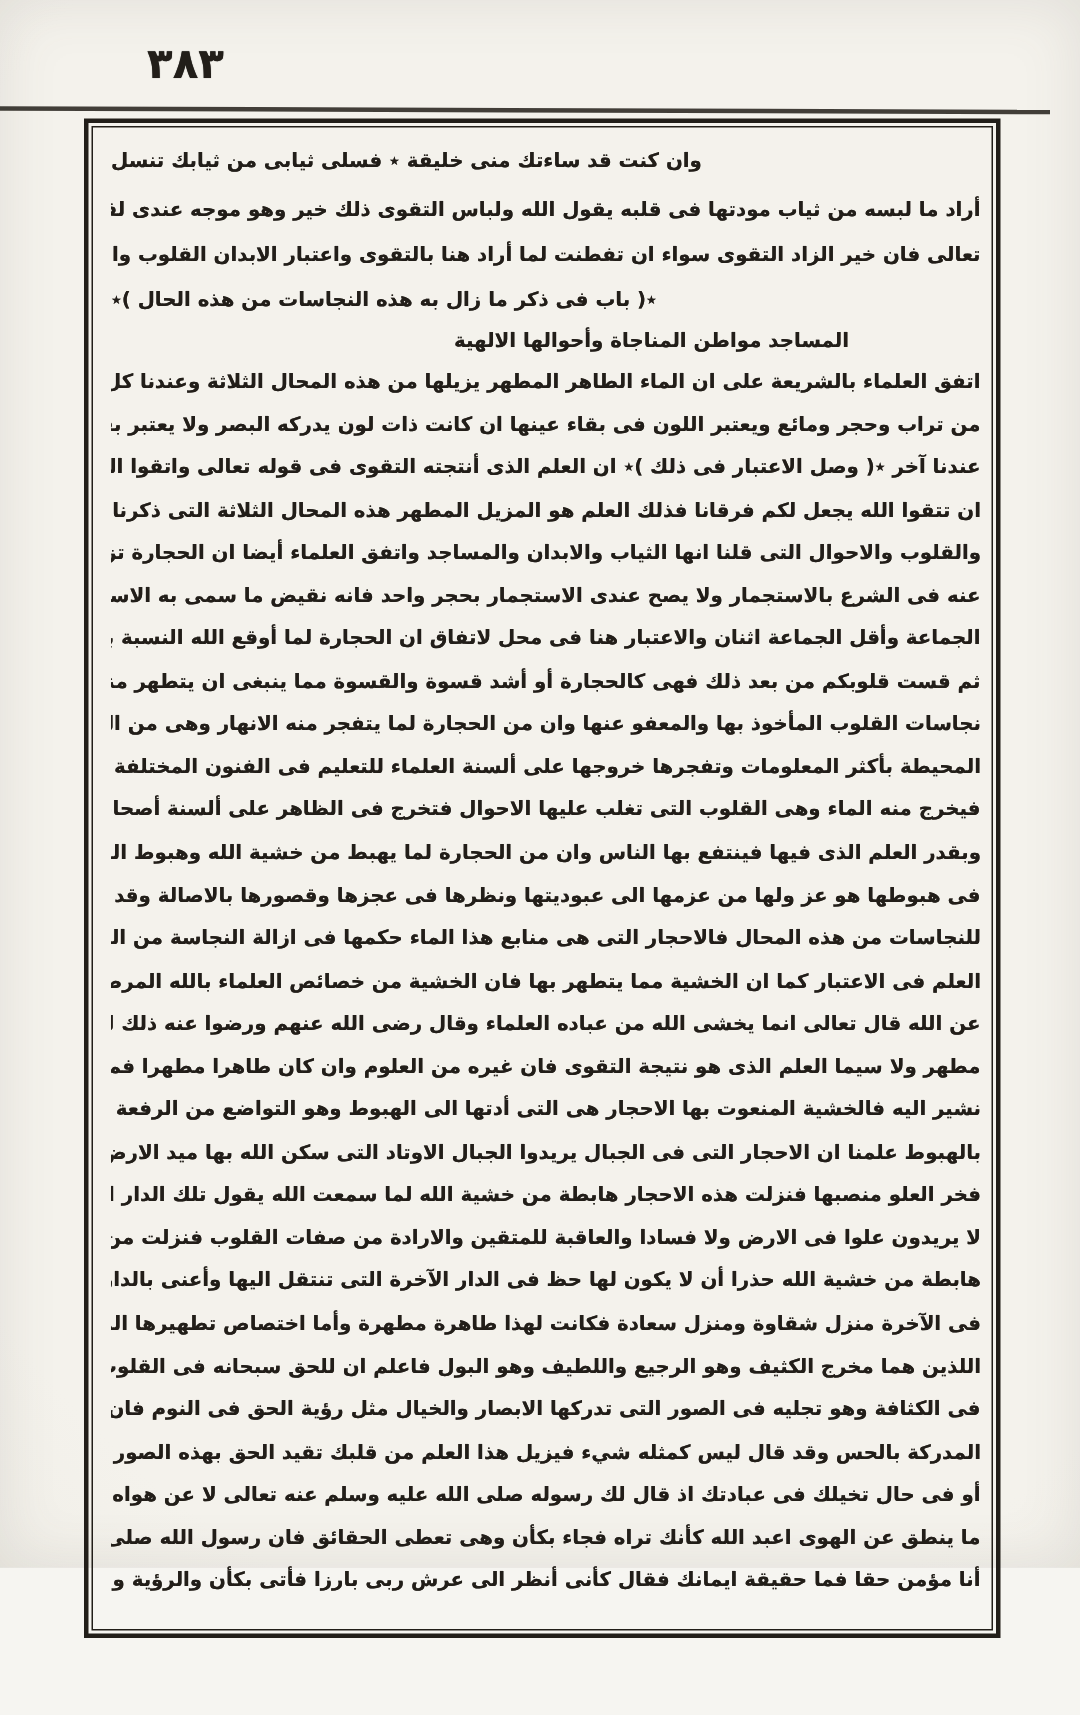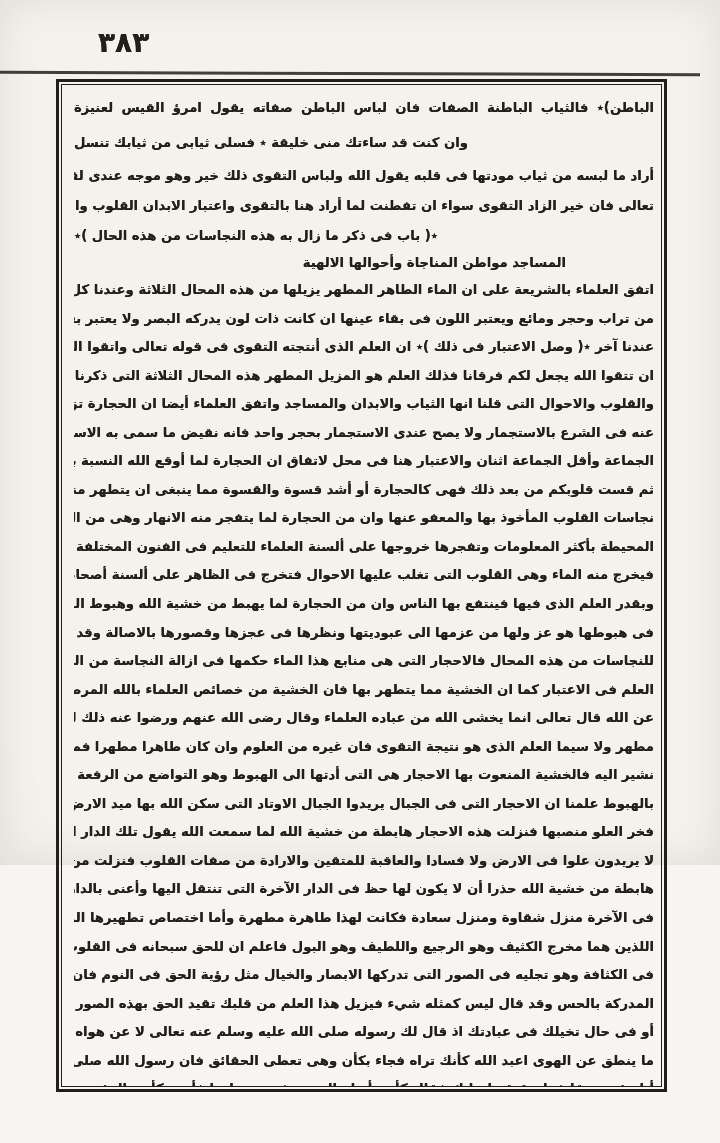--- a/index.html
+++ b/index.html
@@ -7,21 +7,21 @@
     --paper:#f4f2ec;
     --page-bg:#f6f5f1;
   }
   html,body{margin:0;padding:0;}
   body{
     width:720px;height:1143px;overflow:hidden;
     background:var(--page-bg);
     font-family:"DejaVu Sans",sans-serif;
   }
   .page{
-    position:relative;width:720px;height:865px;
+    position:relative;width:720px;height:1045px;
     background:
       radial-gradient(ellipse 120% 100% at 55% 45%, var(--paper) 60%, #e9e7df 100%);
     box-shadow:inset 0 0 40px rgba(90,85,70,.12);
   }
   .page-number{
     position:absolute;top:26px;left:98px;
     font-size:28px;font-weight:bold;color:var(--ink);
     letter-spacing:2px;direction:rtl;
     text-shadow:0 0 .5px rgba(0,0,0,.8);
   }
@@ -64,21 +64,20 @@
 </style>
 </head>
 <body>
 
 <div class="page">
   <div class="page-number">٣٨٣</div>
   <div class="top-rule"></div>
   <div class="frame">
     <div class="frame-inner">
       <div class="text-col">
-          <div class="line j h1">الباطن)٭ فالثياب الباطنة الصفات فان لباس الباطن صفاته يقول امرؤ القيس لعنيزة</div>
           <div class="line c h2">وان كنت قد ساءتك منى خليقة ٭ فسلى ثيابى من ثيابك تنسل</div>
           <div class="line j h3">أراد ما لبسه من ثياب مودتها فى قلبه يقول الله ولباس التقوى ذلك خير وهو موجه عندى لقرآن الاحوال مثل قوله</div>
           <div class="line j h3">تعالى فان خير الزاد التقوى سواء ان تفطنت لما أراد هنا بالتقوى واعتبار الابدان القلوب والارواح فاعلم واعتبار</div>
           <div class="line c head">٭( باب فى ذكر ما زال به هذه النجاسات من هذه الحال )٭</div>
           <div class="line rind h4">المساجد مواطن المناجاة وأحوالها الالهية</div>
           <div class="line j">اتفق العلماء بالشريعة على ان الماء الطاهر المطهر يزيلها من هذه المحال الثلاثة وعندنا كل ما يزيل عينها فهو مزيل بل</div>
           <div class="line j">من تراب وحجر ومائع ويعتبر اللون فى بقاء عينها ان كانت ذات لون يدركه البصر ولا يعتبر بقاء الرائحة مع ذهاب العين ان لم</div>
           <div class="line j">عندنا آخر ٭( وصل الاعتبار فى ذلك )٭ ان العلم الذى أنتجته التقوى فى قوله تعالى واتقوا الله ويعلمكم الله وقوله</div>
           <div class="line j">ان تتقوا الله يجعل لكم فرقانا فذلك العلم هو المزيل المطهر هذه المحال الثلاثة التى ذكرناها وهى فى الباطن الصفات</div>
           <div class="line j">والقلوب والاحوال التى قلنا انها الثياب والابدان والمساجد واتفق العلماء أيضا ان الحجارة تزيلها من المخرجين وهو المعبر</div>

